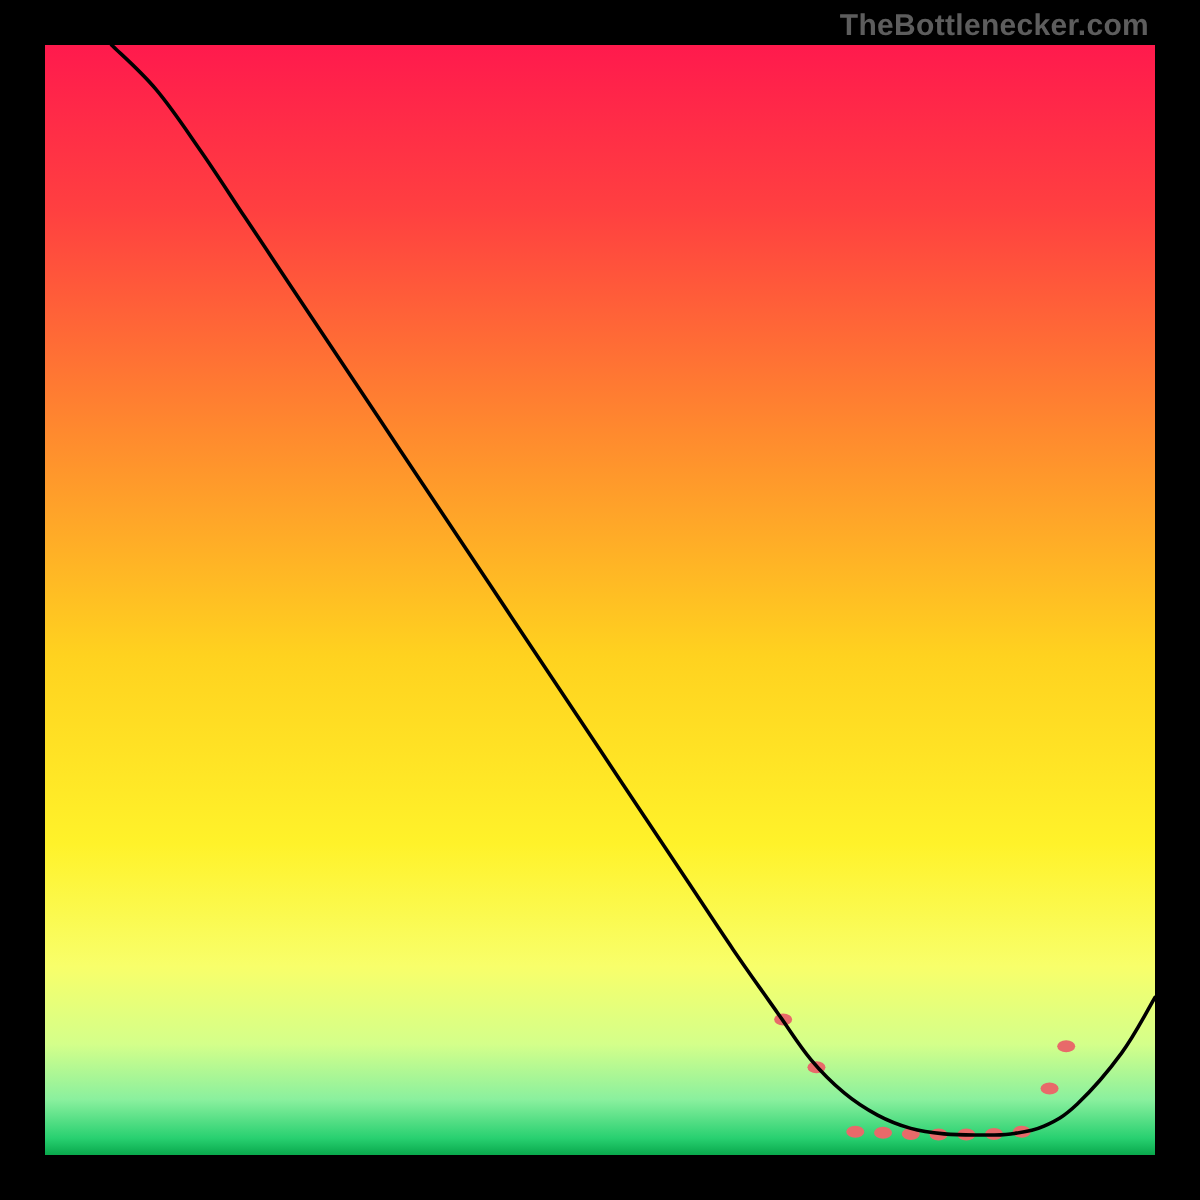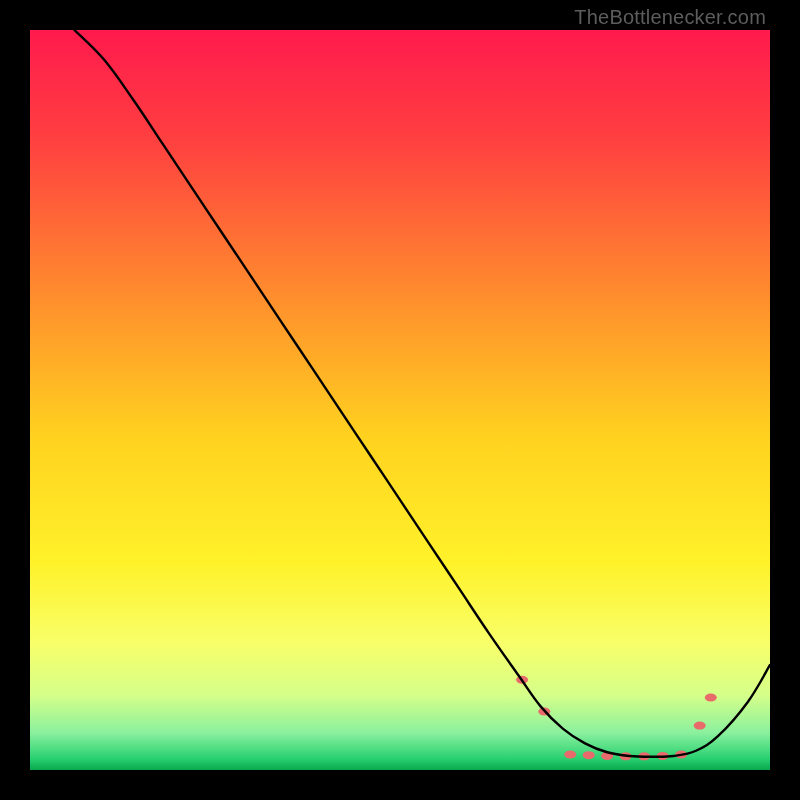--- a/index.html
+++ b/index.html
@@ -19,21 +19,21 @@
     top: 0;
     width: 740px;
     height: 740px;
   }
   .watermark {
     position: absolute;
     top: 6px;
     right: 34px;
     color: #5d5d5d;
     font-size: 20px;
-    font-weight: 400;
+    font-weight: 700;
     letter-spacing: 0.2px;
   }
   svg { display: block; }
 </style>
 </head>
 <body>
 
 <div class="watermark">TheBottlenecker.com</div>
 
 <div class="frame">

